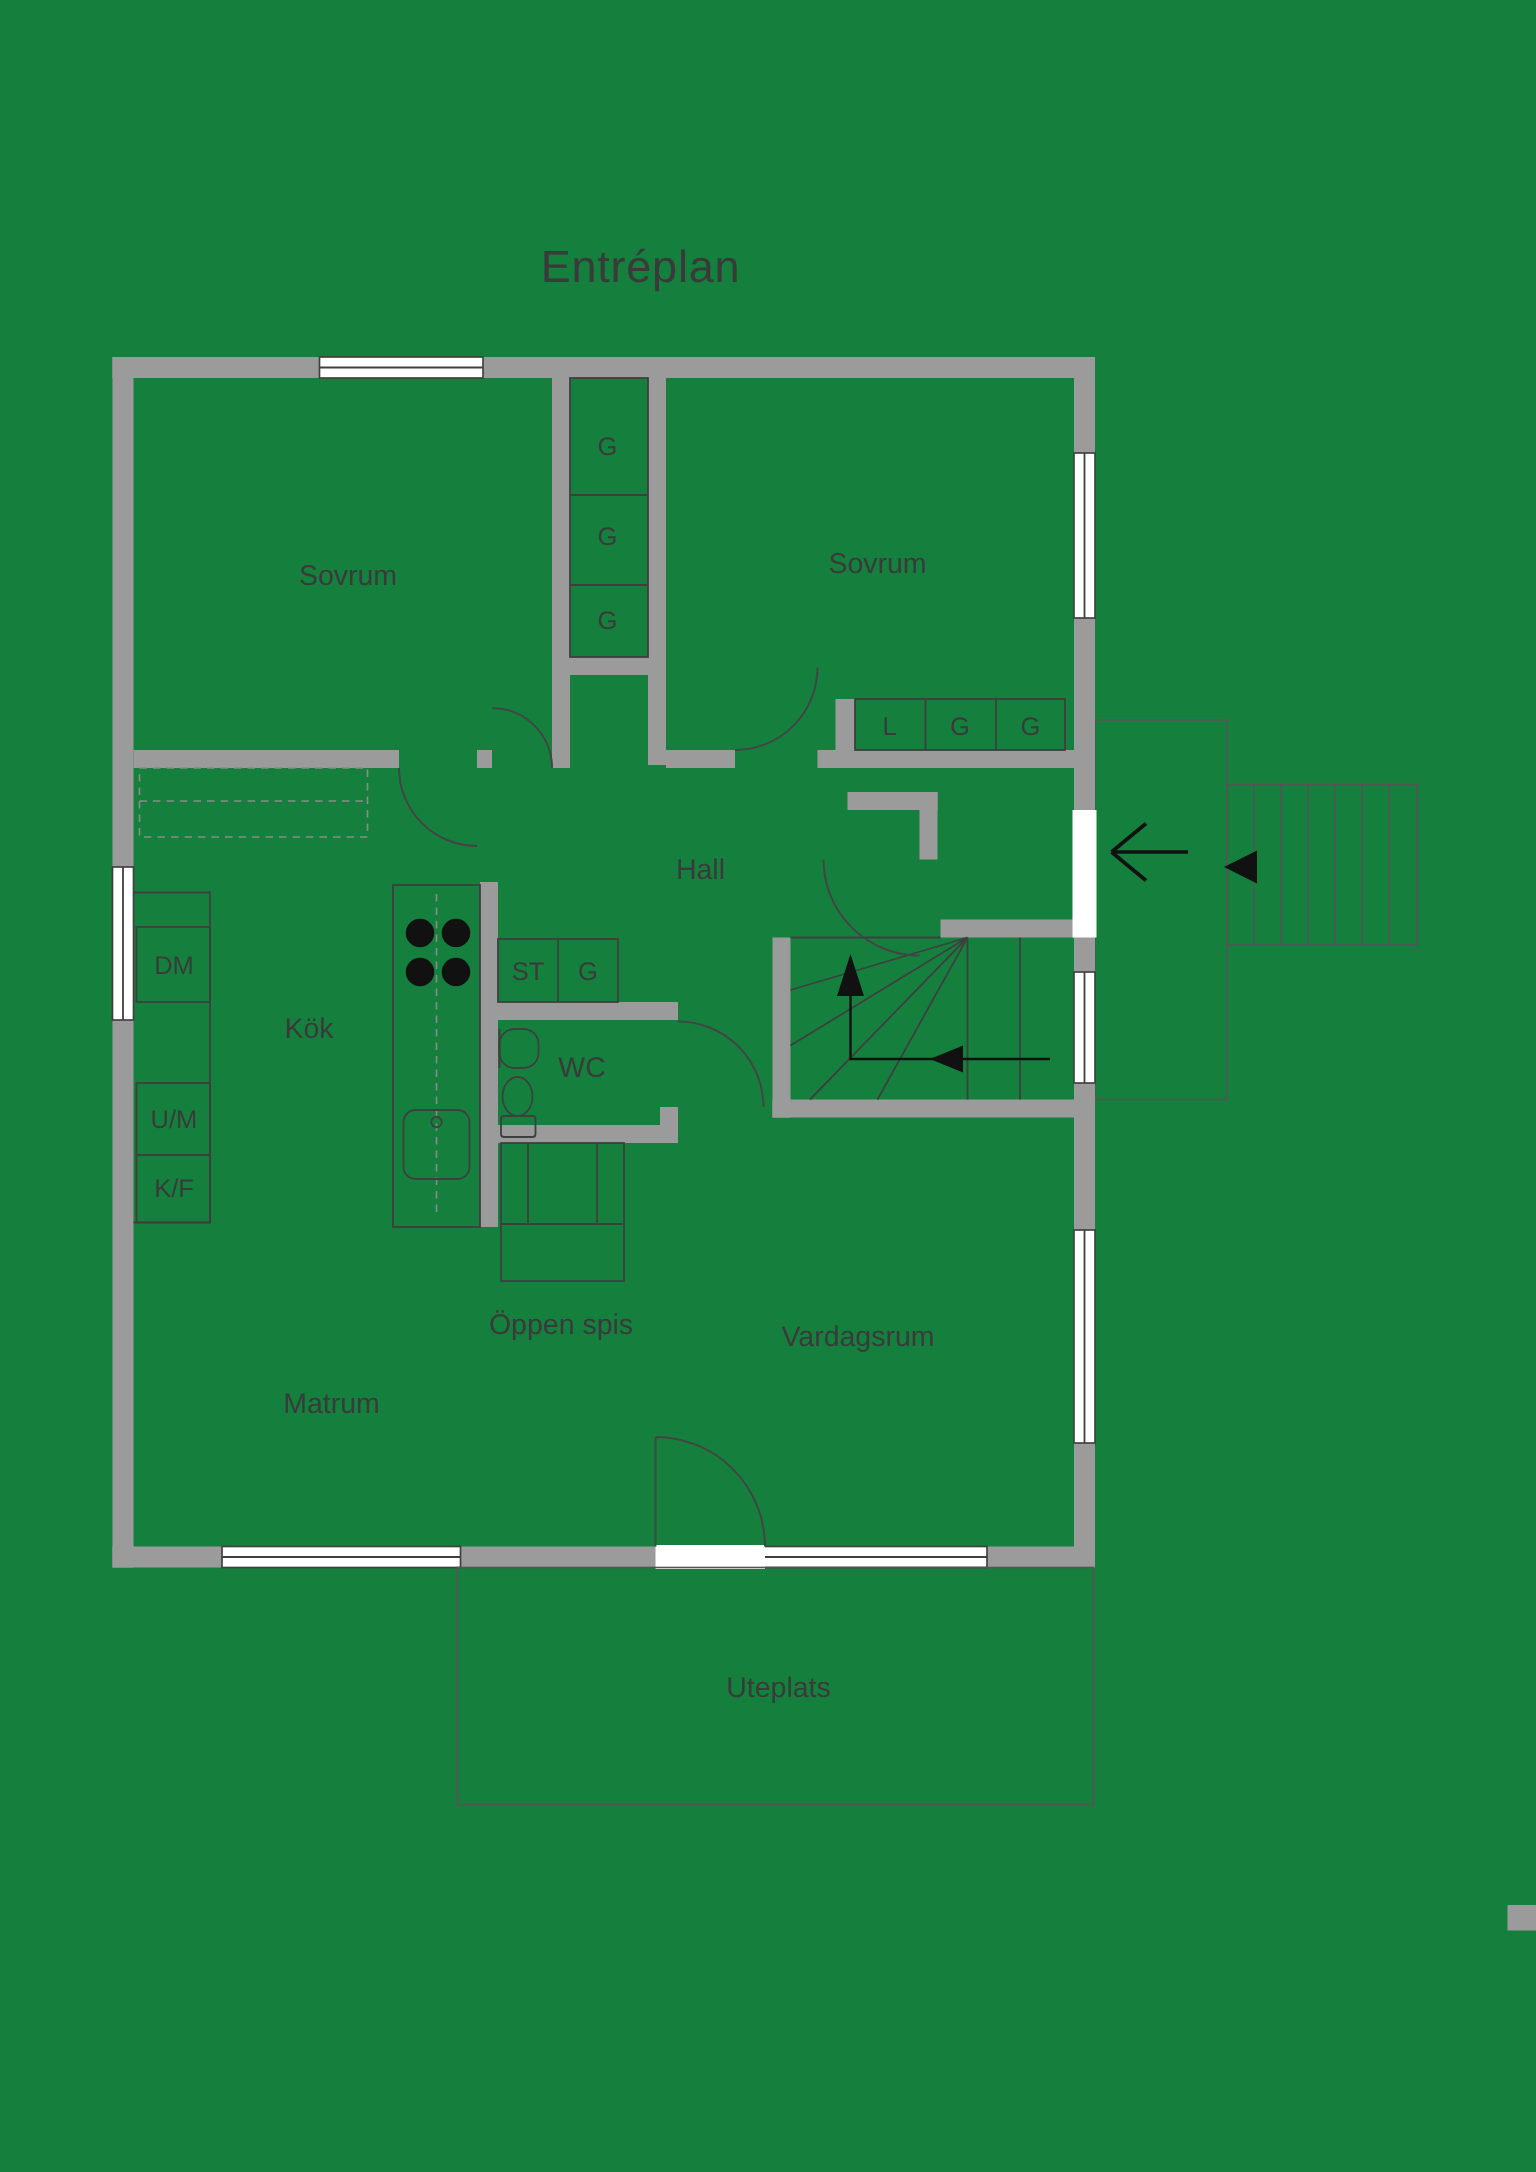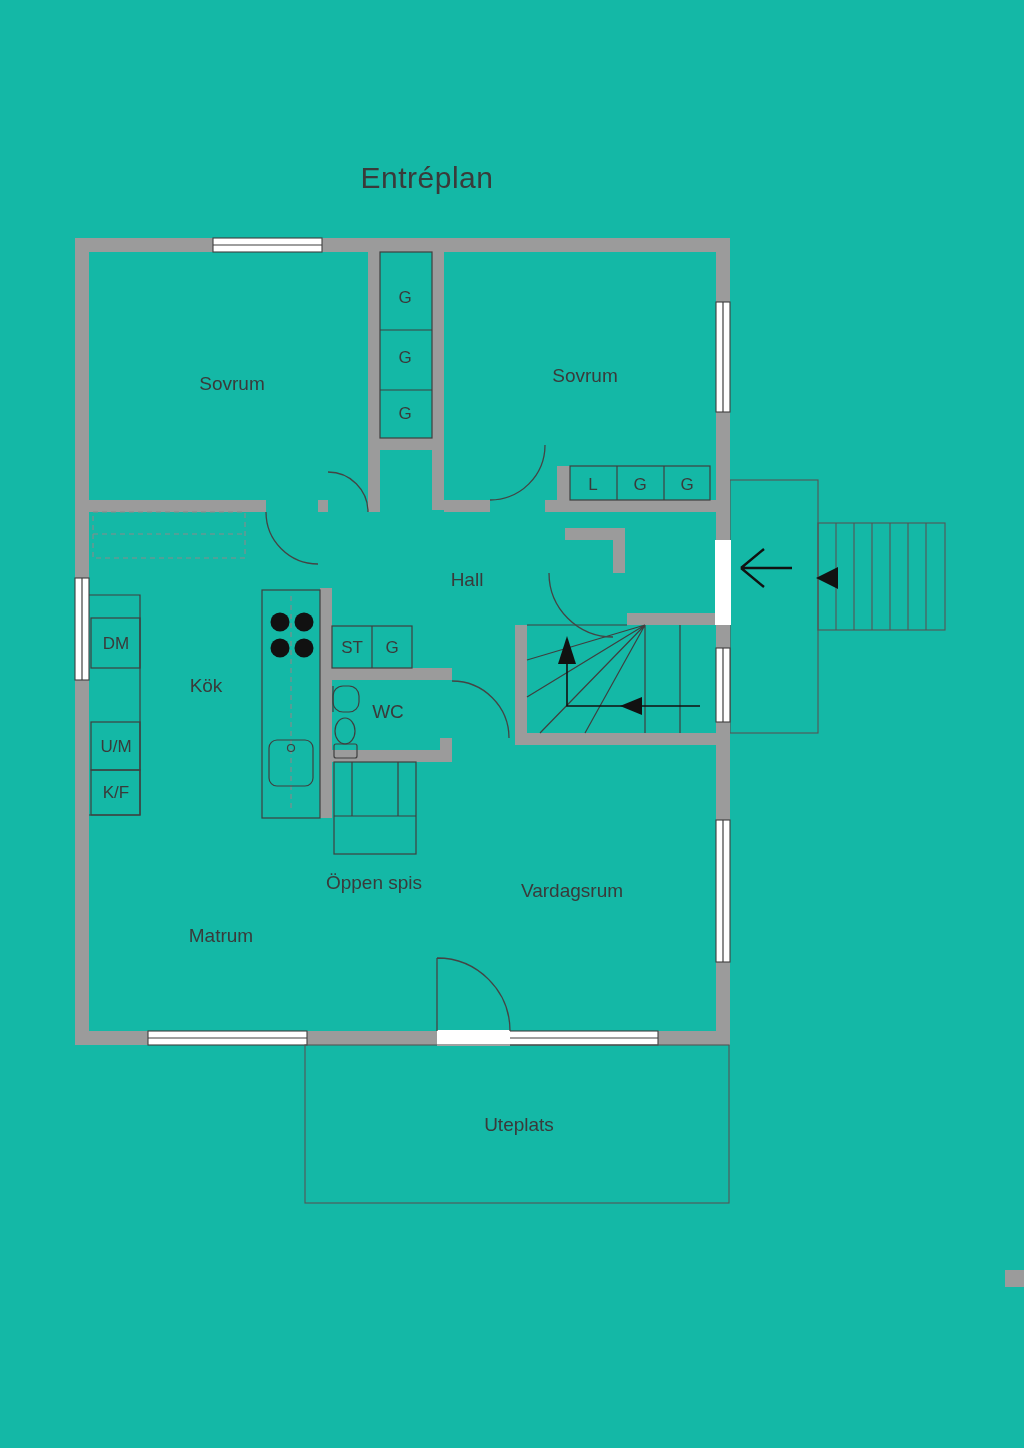--- a/index.html
+++ b/index.html
@@ -1,16 +1,16 @@
 <!DOCTYPE html>
 <html><head>
 <meta charset="utf-8">
 <style>
   html,body{margin:0;padding:0;background:#ffffff;}
-  .page{position:relative;width:1024px;height:1448px;background:#14b8a6;overflow:hidden;
+  .page{position:relative;width:1024px;height:1448px;background:#15803d;overflow:hidden;
         font-family:"Liberation Sans",sans-serif;}
   svg text{font-family:"Liberation Sans",sans-serif;fill:#3a3a3a;}
   svg text.title{font-size:30px;letter-spacing:.5px;}
   svg text.room{font-size:19px;}
   svg text.small{font-size:17px;}
   .wall{fill:#9b9b9b;}
   .thin{stroke:#3f3f3f;stroke-width:1.2;fill:none;}
   .thin2{stroke:#555;stroke-width:1.1;fill:none;}
   .winfill{fill:#ffffff;}
   .win{fill:#ffffff;stroke:#3f3f3f;stroke-width:1.1;}

